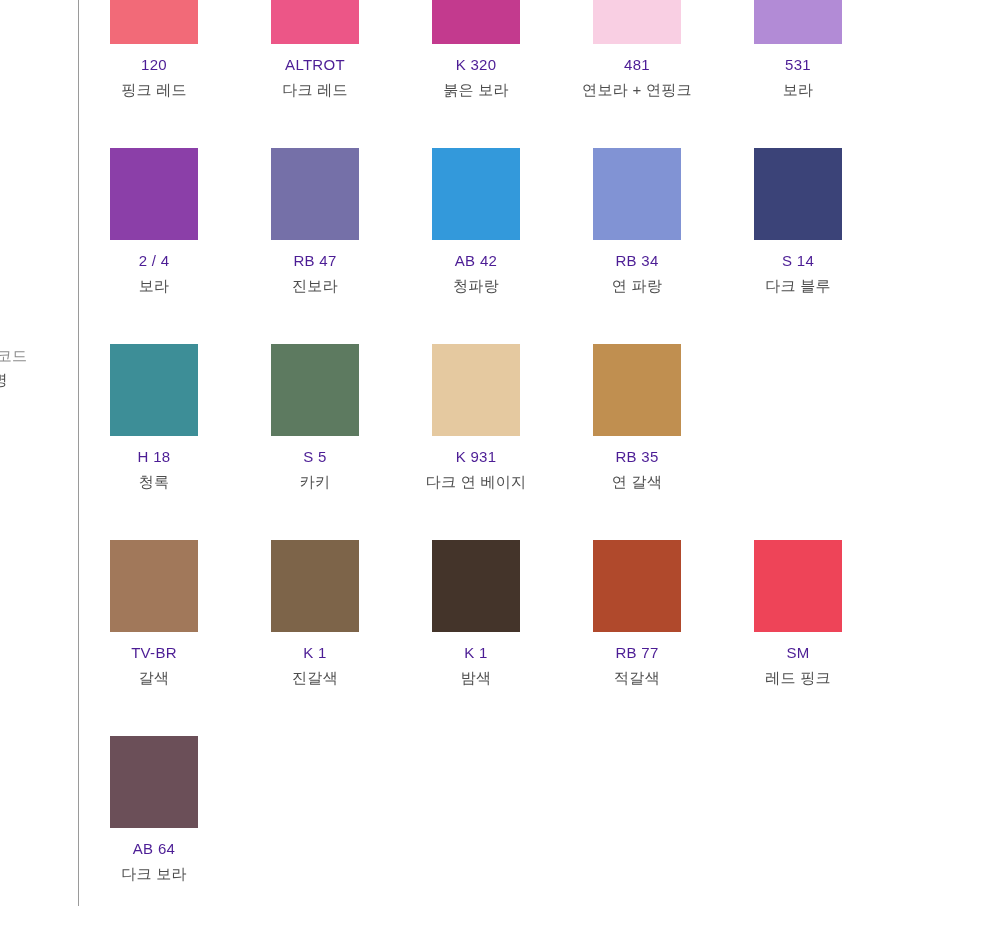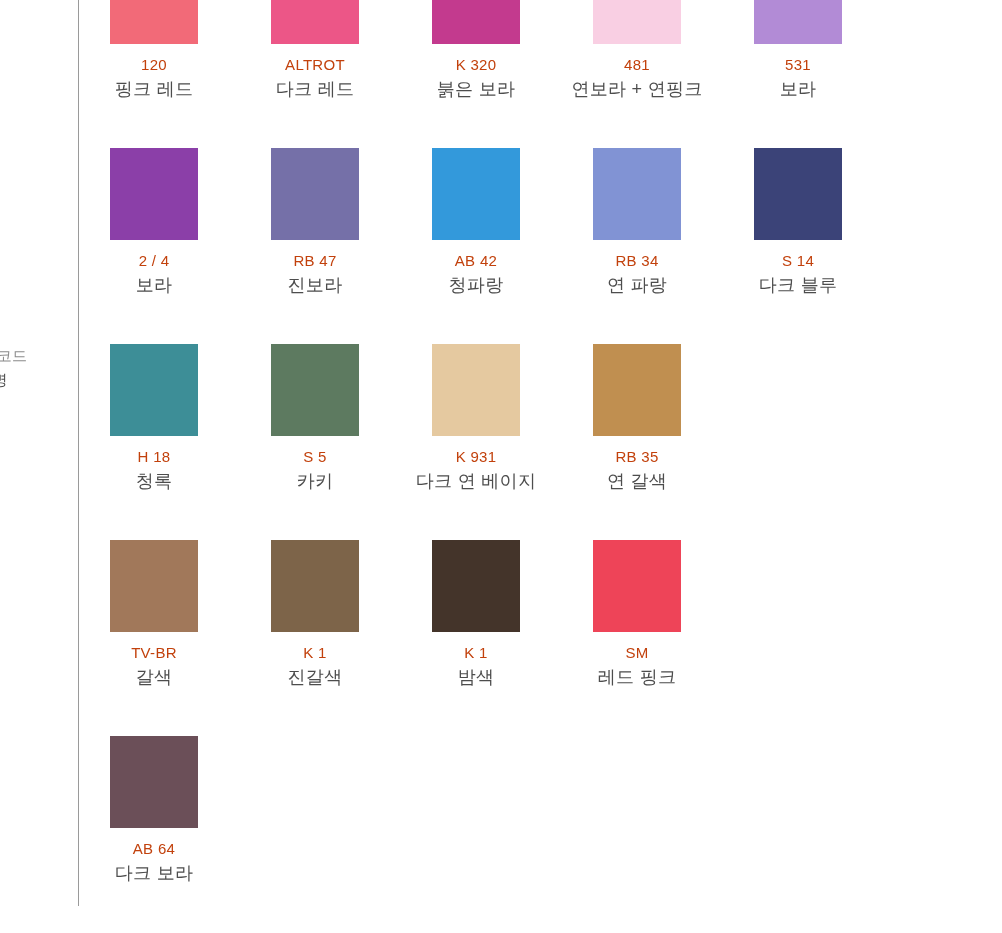--- a/index.html
+++ b/index.html
@@ -77,26 +77,26 @@
   .caption {
     position: absolute;
     left: 50%;
     transform: translateX(-50%);
     top: 100px;
     text-align: center;
     white-space: nowrap;
   }
   .code {
     font-size: 15px;
-    color: #c2410c;
+    color: #4c1d95;
     line-height: 25px;
     letter-spacing: 0.3px;
   }
   .name {
-    font-size: 18px;
+    font-size: 15px;
     color: #4d4d4d;
     line-height: 25px;
     letter-spacing: 0.3px;
   }
 </style>
 </head>
 <body>
 
 <div id="legend">
   <div class="legend-line">
@@ -230,20 +230,27 @@
         </div>
       </div>
       <div class="cell">
         <span class="chip" style="background: rgb(68, 52, 42);"></span>
         <div class="caption">
           <div class="code">K 1</div>
           <div class="name">밤색</div>
         </div>
       </div>
       <div class="cell">
+        <span class="chip" style="background: rgb(176, 73, 44);"></span>
+        <div class="caption">
+          <div class="code">RB 77</div>
+          <div class="name">적갈색</div>
+        </div>
+      </div>
+      <div class="cell">
         <span class="chip" style="background: rgb(238, 68, 88);"></span>
         <div class="caption">
           <div class="code">SM</div>
           <div class="name">레드 핑크</div>
         </div>
       </div>
     </div>
     <div class="srow">
       <div class="cell">
         <span class="chip" style="background: rgb(107, 79, 88);"></span>

